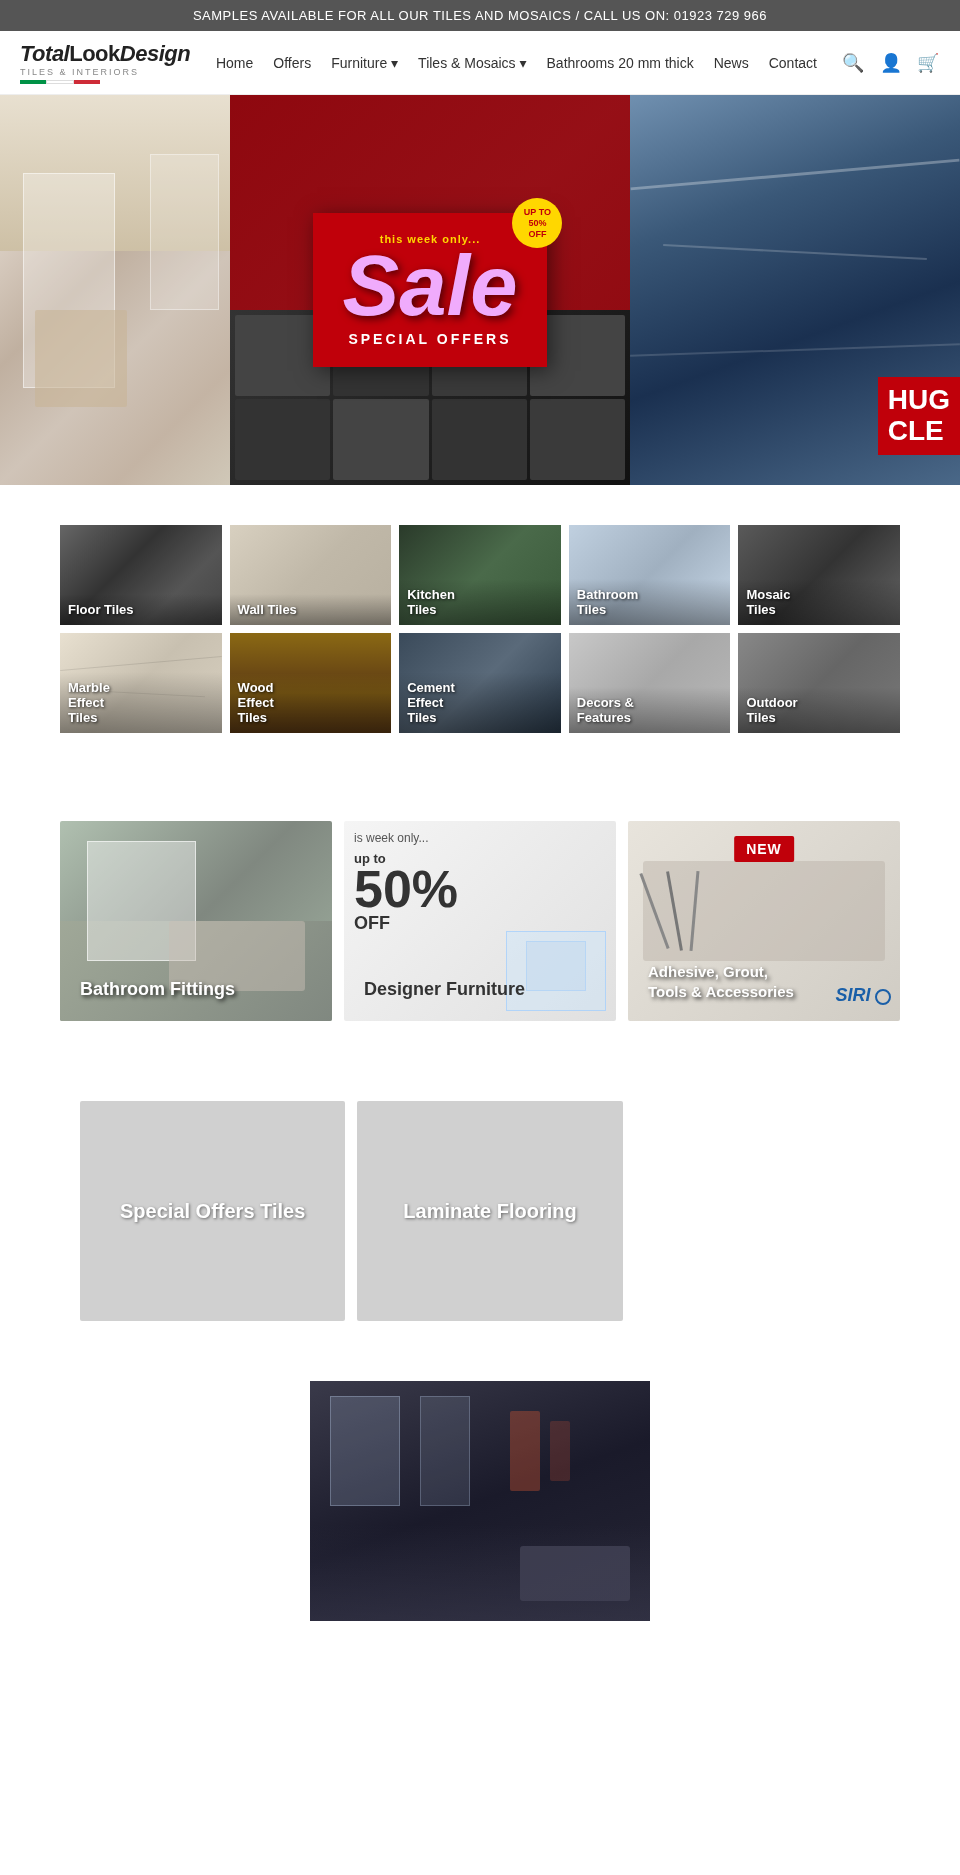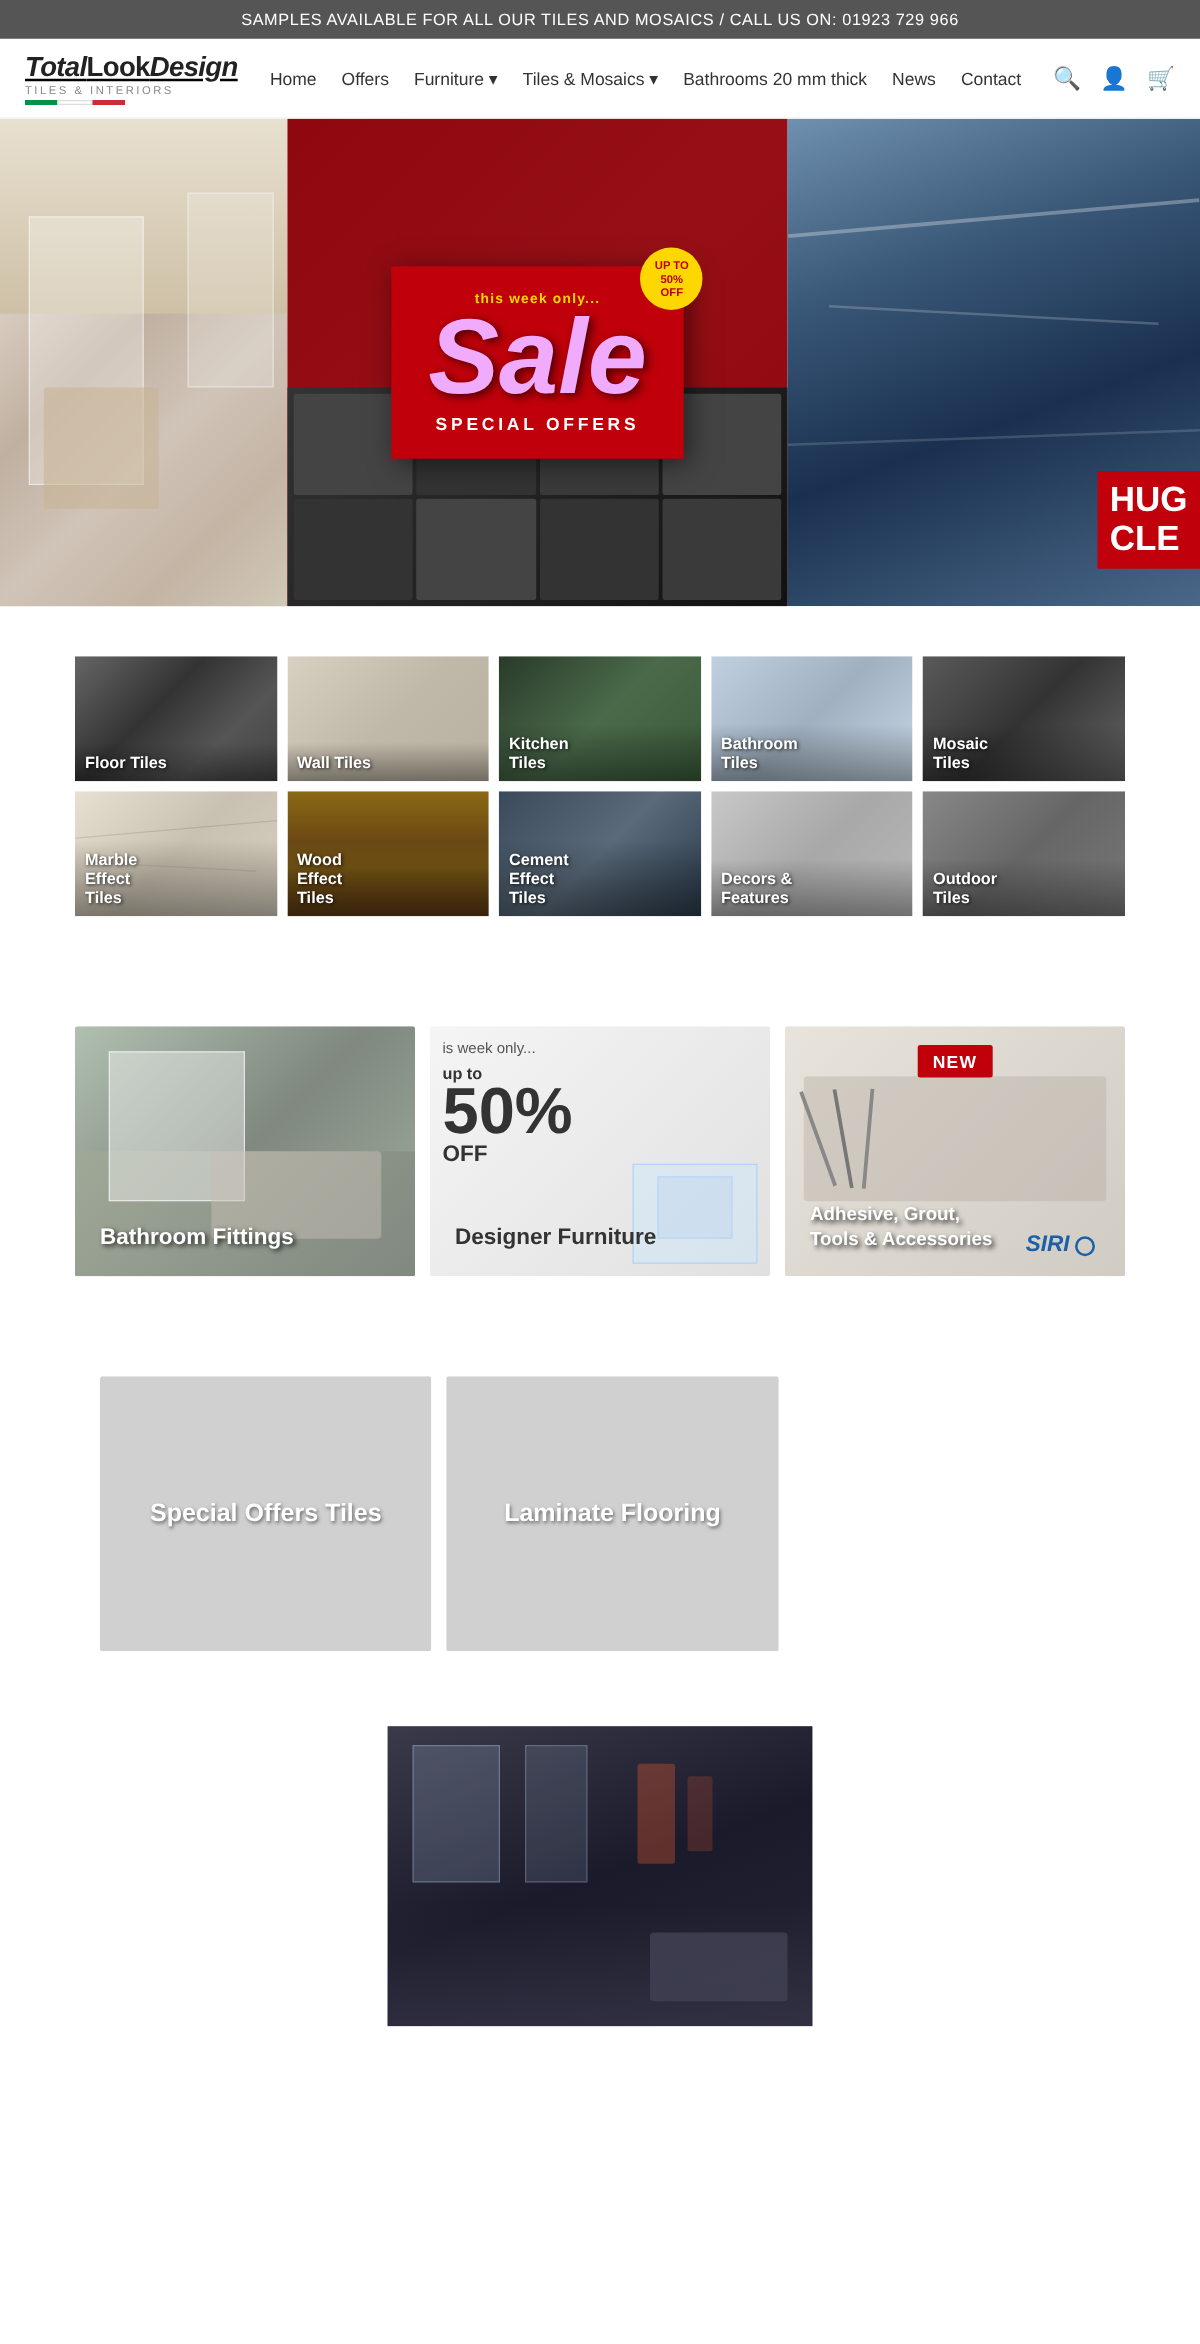--- a/index.html
+++ b/index.html
@@ -24,21 +24,20 @@
       justify-content: space-between;
     }
     .logo-area {
       display: flex;
       flex-direction: column;
     }
     .logo-main {
       font-size: 22px;
       font-weight: bold;
       letter-spacing: -0.5px;
-      text-decoration: underline;
     }
     .logo-main span.total { color: #222; font-style: italic; }
     .logo-main span.look { color: #222; }
     .logo-main span.design { color: #222; font-style: italic; }
     .logo-sub {
       font-size: 9px;
       color: #888;
       letter-spacing: 2px;
       text-transform: uppercase;
     }
@@ -423,21 +422,21 @@
 
         <div style="position:absolute;top:15px;left:50%;transform:translateX(-50%);z-index:2;">
           <div style="background:#c0000a;color:#fff;font-size:14px;font-weight:900;padding:5px 12px;border-radius:2px;letter-spacing:1px;">NEW</div>
         </div>
 
         <div style="position:absolute;top:40px;left:15px;right:15px;height:100px;background:rgba(180,170,160,0.4);border-radius:3px;"></div>
         <div style="position:absolute;top:50px;left:25px;width:3px;height:80px;background:#888;transform:rotate(-20deg);"></div>
         <div style="position:absolute;top:50px;left:45px;width:3px;height:80px;background:#777;transform:rotate(-10deg);"></div>
         <div style="position:absolute;top:50px;left:65px;width:3px;height:80px;background:#888;transform:rotate(5deg);"></div>
 
-        <div style="position:absolute;bottom:15px;right:24px;">
+        <div style="position:absolute;bottom:15px;right:9px;">
           <span style="font-size:18px;font-weight:900;color:#1a5fa8;font-style:italic;">SIRI</span>
           <span style="display:inline-block;width:16px;height:16px;border-radius:50%;border:2px solid #1a5fa8;vertical-align:middle;"></span>
         </div>
       </div>
       <div class="featured-label" style="font-size:15px;">Adhesive, Grout,<br>Tools &amp; Accessories</div>
     </div>
 
   </div>
 </div>
 

